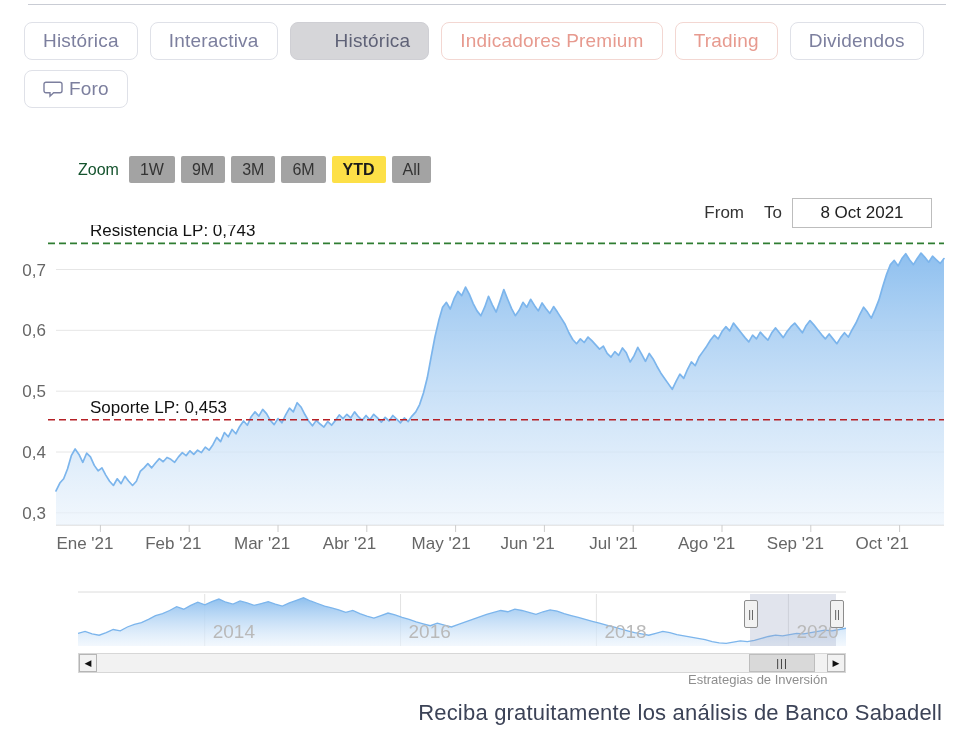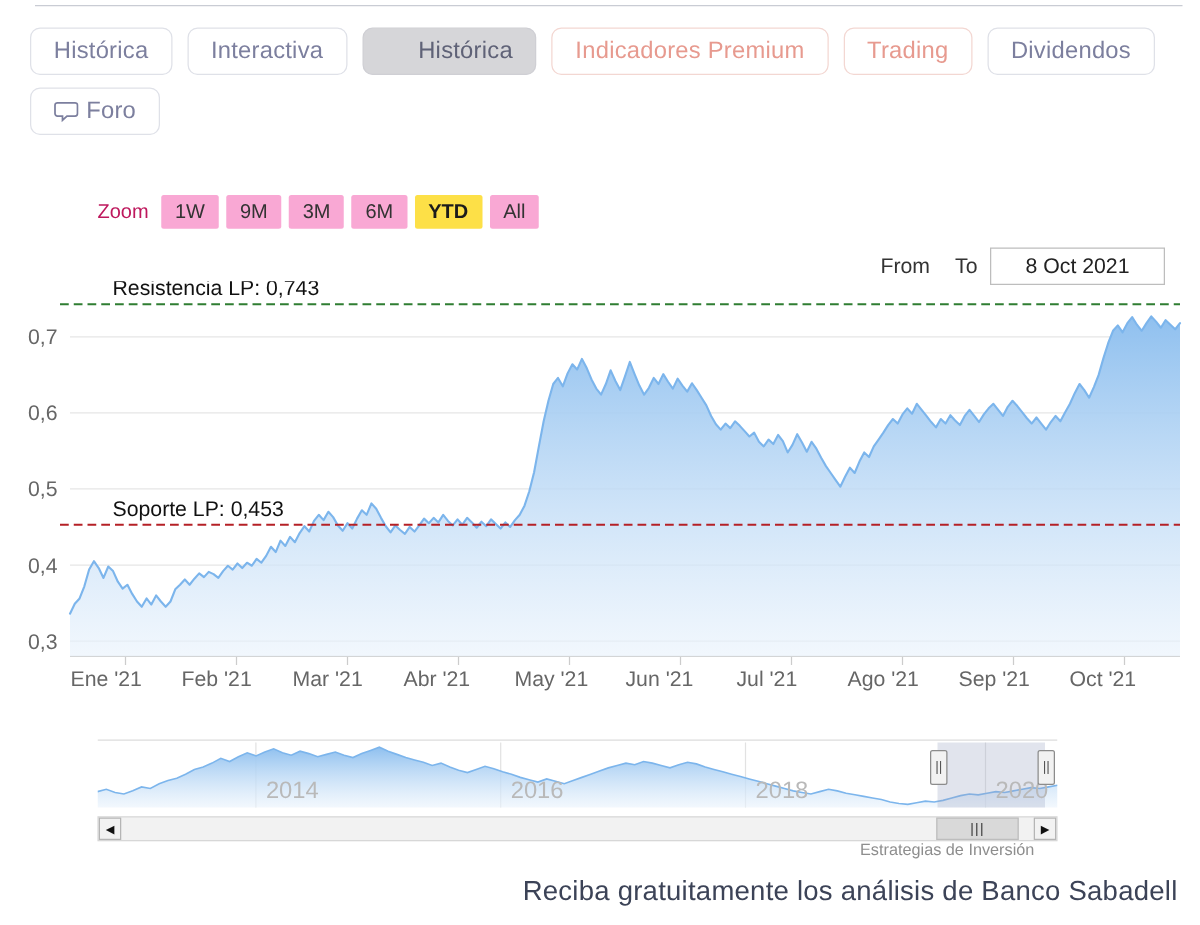--- a/index.html
+++ b/index.html
@@ -89,27 +89,27 @@
   
   .zoom-row {
     position: absolute;
     left: 78px;
     top: 26px;
     display: flex;
     align-items: center;
     gap: 0px;
   }
   .zoom-label {
-    color: #be185d;
+    color: #14532d;
     font-size: 16px;
     margin-right: 10px;
     font-family: "Liberation Sans", sans-serif;
   }
   .zoom-btn {
-    background: #f9a8d4;
+    background: #a3a3a3;
     color: #333333;
     font-size: 16px;
     padding: 4px 11px;
     margin-right: 6px;
     border: none;
     border-radius: 2px;
     cursor: pointer;
     font-family: "Liberation Sans", sans-serif;
     line-height: 19px;
   }

